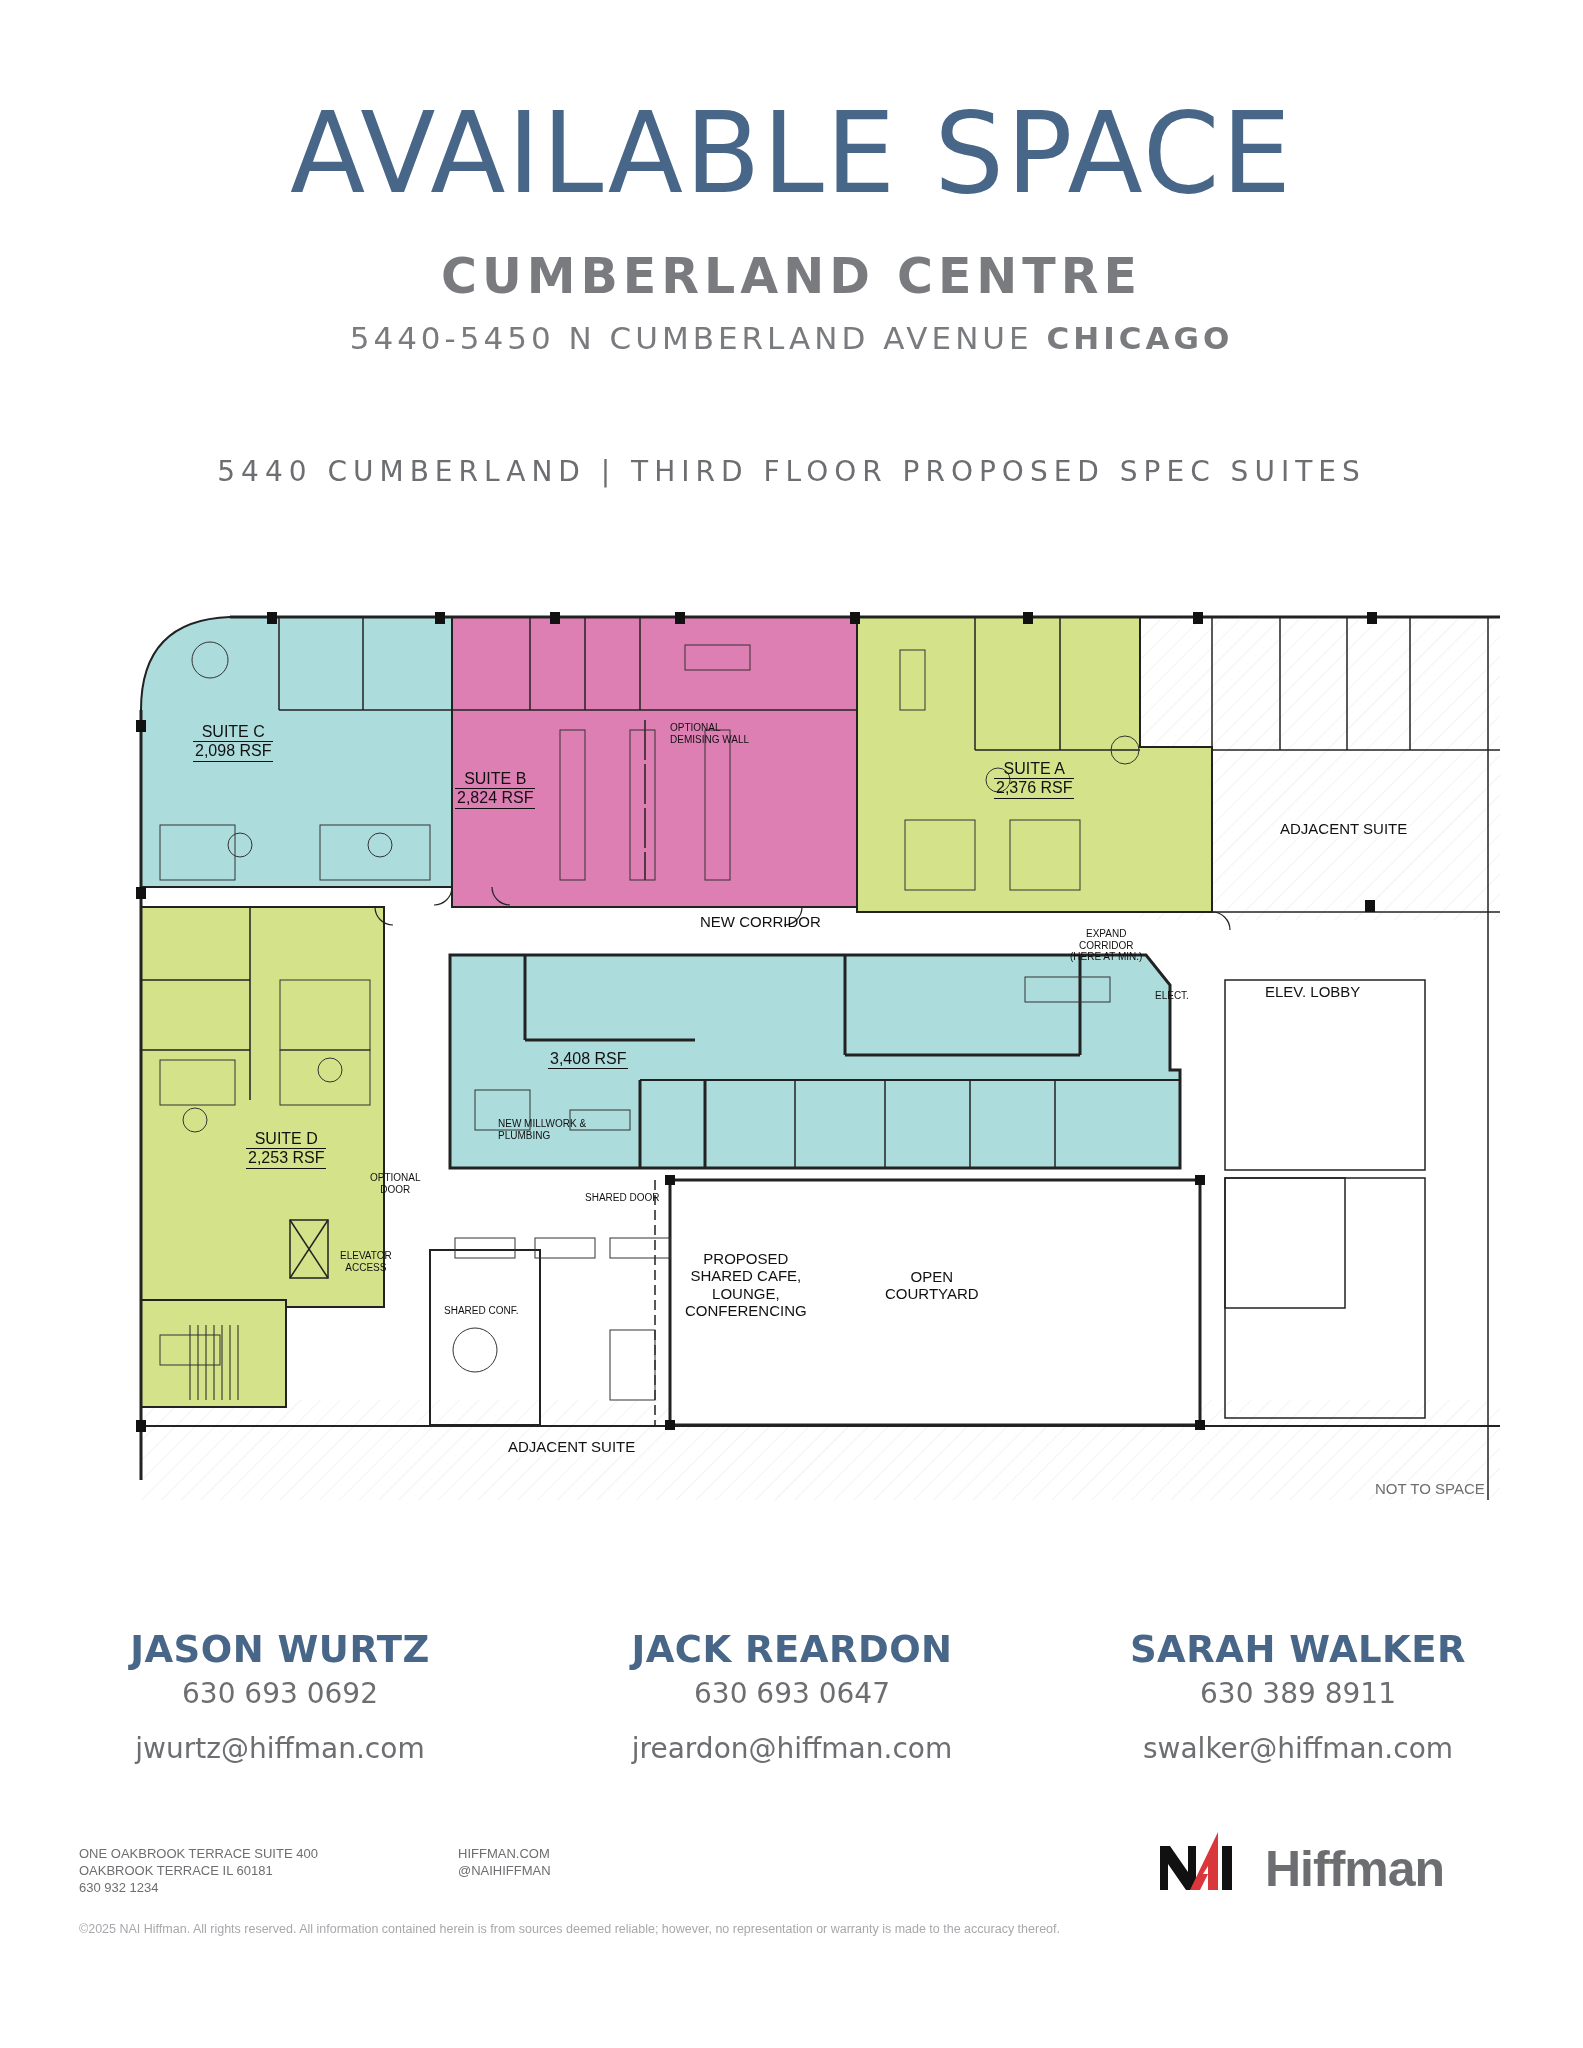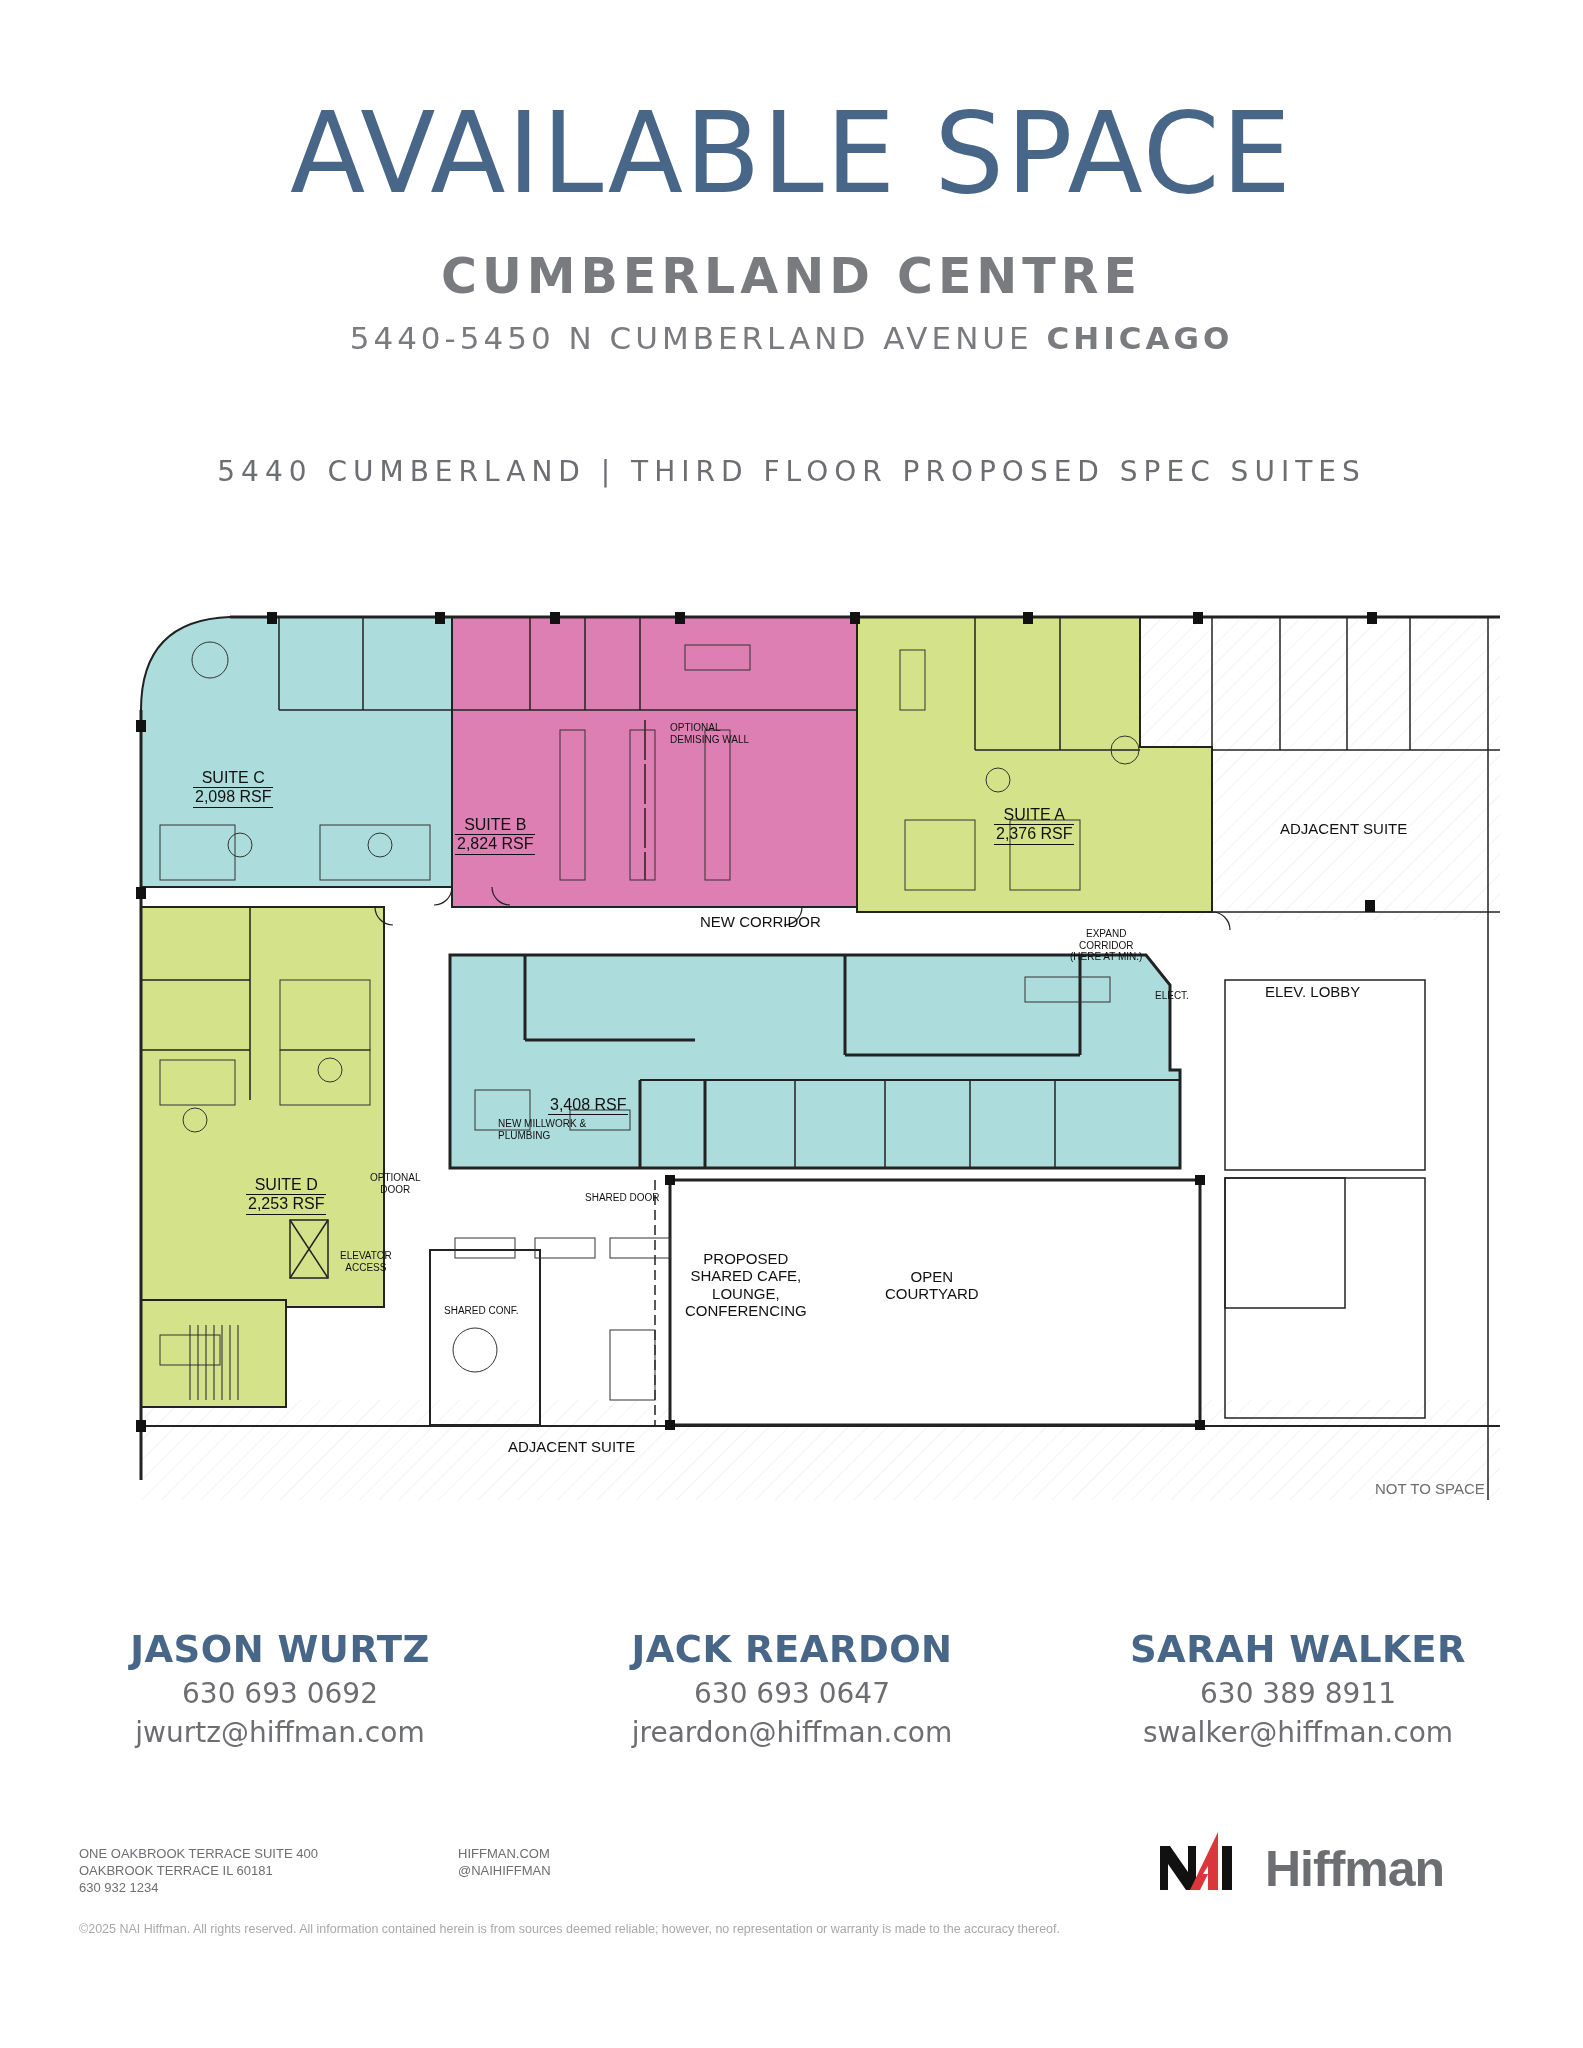--- a/index.html
+++ b/index.html
@@ -8,27 +8,27 @@
   .abs { position:absolute; }
   .title { left:0; width:1583px; top:98px; text-align:center; font-family:"DejaVu Sans", sans-serif; font-weight:200; font-size:110px; letter-spacing:2px; color:#476688; -webkit-text-stroke:0px; line-height:1; }
   .title span { font-weight:normal; display:inline-block; transform:scaleY(1.02); }
   .building { left:0; width:1583px; top:248px; text-align:center; font-family:"DejaVu Sans", sans-serif; font-weight:bold; font-size:49px; letter-spacing:5px; color:#7a7b7e; }
   .address { left:0; width:1583px; top:320px; text-align:center; font-family:"DejaVu Sans", sans-serif; font-size:31px; letter-spacing:4px; color:#7a7b7e; }
   .address b { font-weight:bold; }
   .floor-sub { left:0; width:1583px; top:455px; text-align:center; font-family:"DejaVu Sans", sans-serif; font-size:28px; letter-spacing:6px; color:#6d6e71; }
   .plan { left:130px; top:600px; width:1370px; height:900px; }
   .plan-label { position:absolute; font-family:"Liberation Sans", sans-serif; color:#111; font-size:15px; text-align:center; line-height:1.15; white-space:nowrap; }
   .plan-label.small { font-size:10px; }
-  .plan-label.suite { font-size:16px;margin-top:46px; }
+  .plan-label.suite { font-size:16px; }
   .plan-label.suite span { display:block; border-bottom:1.5px solid #111; padding:0 2px; }
   .nts { left:1375px; top:1480px; font-size:15px; color:#6d6e71; font-family:"Liberation Sans", sans-serif; }
   .contact { top:1628px; width:480px; text-align:center; }
   .contact .name { font-family:"DejaVu Sans", sans-serif; font-weight:bold; font-size:37px; color:#476688; letter-spacing:0.5px; }
   .contact .phone { font-family:"DejaVu Sans", sans-serif; font-size:28px; color:#6d6e71; margin-top:6px; }
-  .contact .email { font-family:"DejaVu Sans", sans-serif; font-size:28px; color:#6d6e71; margin-top:6px; }
+  .contact .email { font-family:"DejaVu Sans", sans-serif; font-size:28px; color:#6d6e71; margin-top:22px; }
   .foot { font-family:"Liberation Sans", sans-serif; font-size:13px; color:#6d6e71; line-height:17px; }
   .legal { left:79px; top:1922px; font-size:12.5px; color:#a7a8ab; font-family:"Liberation Sans", sans-serif; }
   .logo { left:1160px; top:1832px; height:60px; display:flex; align-items:flex-end; }
   .logo .hiff { font-family:"Liberation Sans", sans-serif; font-weight:bold; font-size:50px; color:#6d6e71; letter-spacing:-1px; line-height:46px; }
 </style>
 </head>
 <body>
 
 <div class="abs title"><span>AVAILABLE SPACE</span></div>
 <div class="abs building">CUMBERLAND CENTRE</div>

